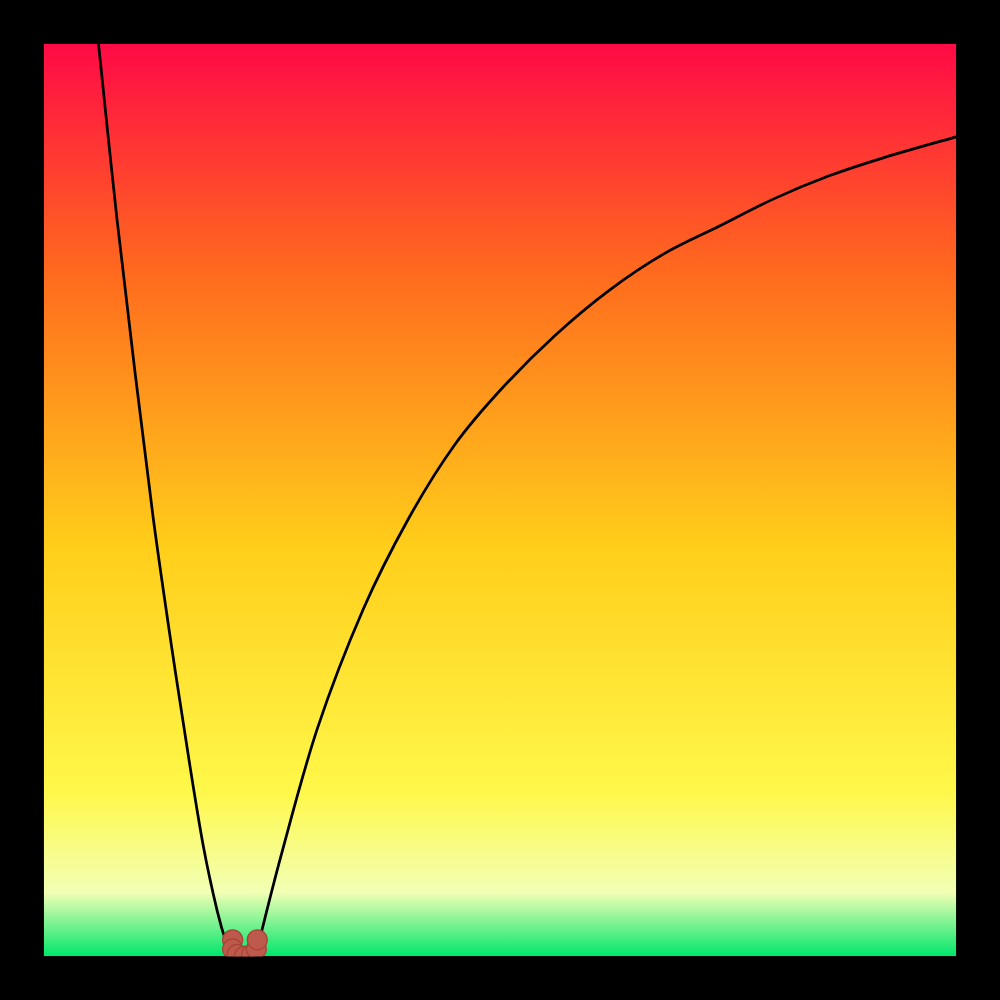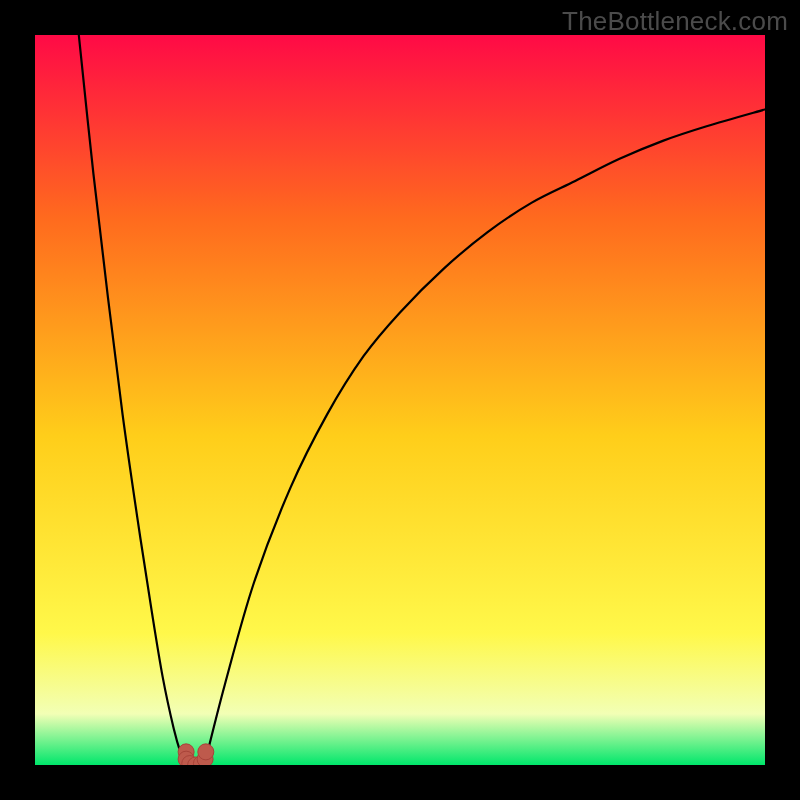--- a/index.html
+++ b/index.html
@@ -32,21 +32,20 @@
     letter-spacing: 0.2px;
     font-weight: 400;
   }
   svg { display: block; }
 </style>
 </head>
 <body>
 
 <div class="frame">
 
-  <div class="watermark">TheBottleneck.com</div>
 
   <div class="plot">
     <svg id="svg" width="730" height="730" viewBox="0 0 730 730">
       <defs>
         <linearGradient id="bg-grad" x1="0" y1="0" x2="0" y2="1">
           <stop id="g0" offset="0%" stop-color="#ff0a46"></stop>
           <stop id="g1" offset="25%" stop-color="#ff6a1e"></stop>
           <stop id="g2" offset="55%" stop-color="#ffce1a"></stop>
           <stop id="g3" offset="82%" stop-color="#fff84a"></stop>
           <stop id="g4" offset="93%" stop-color="#f2ffb5"></stop>

